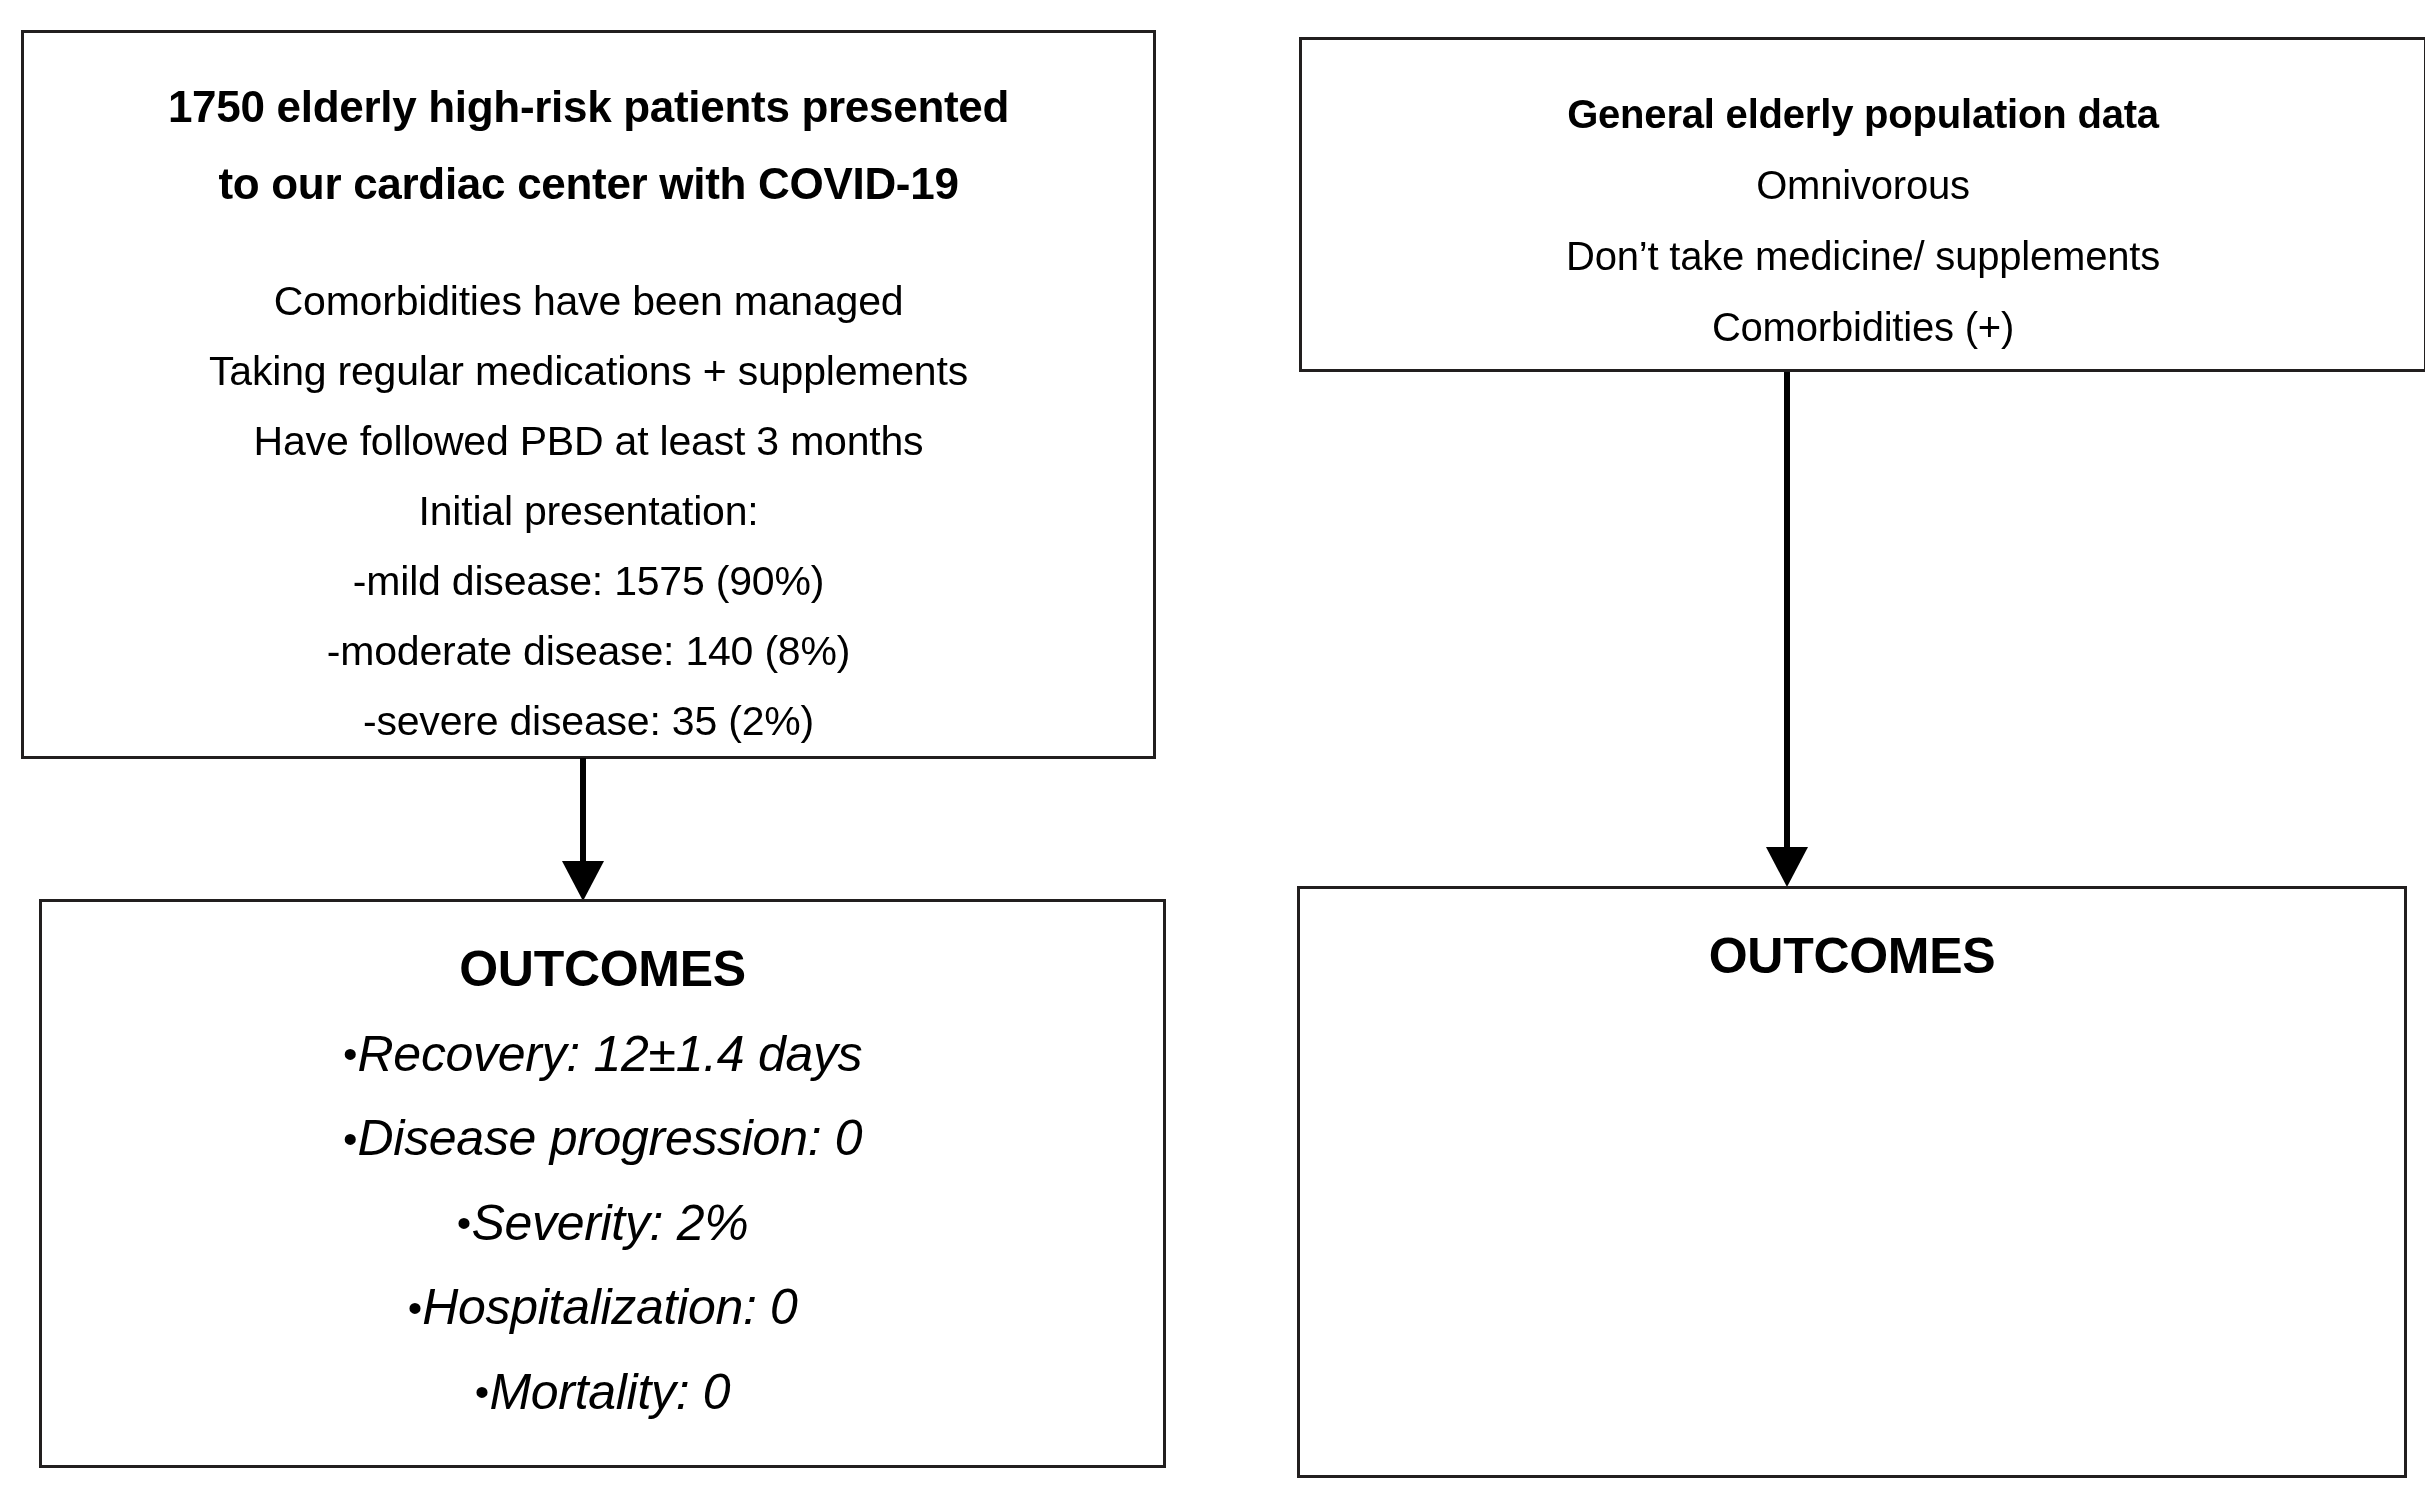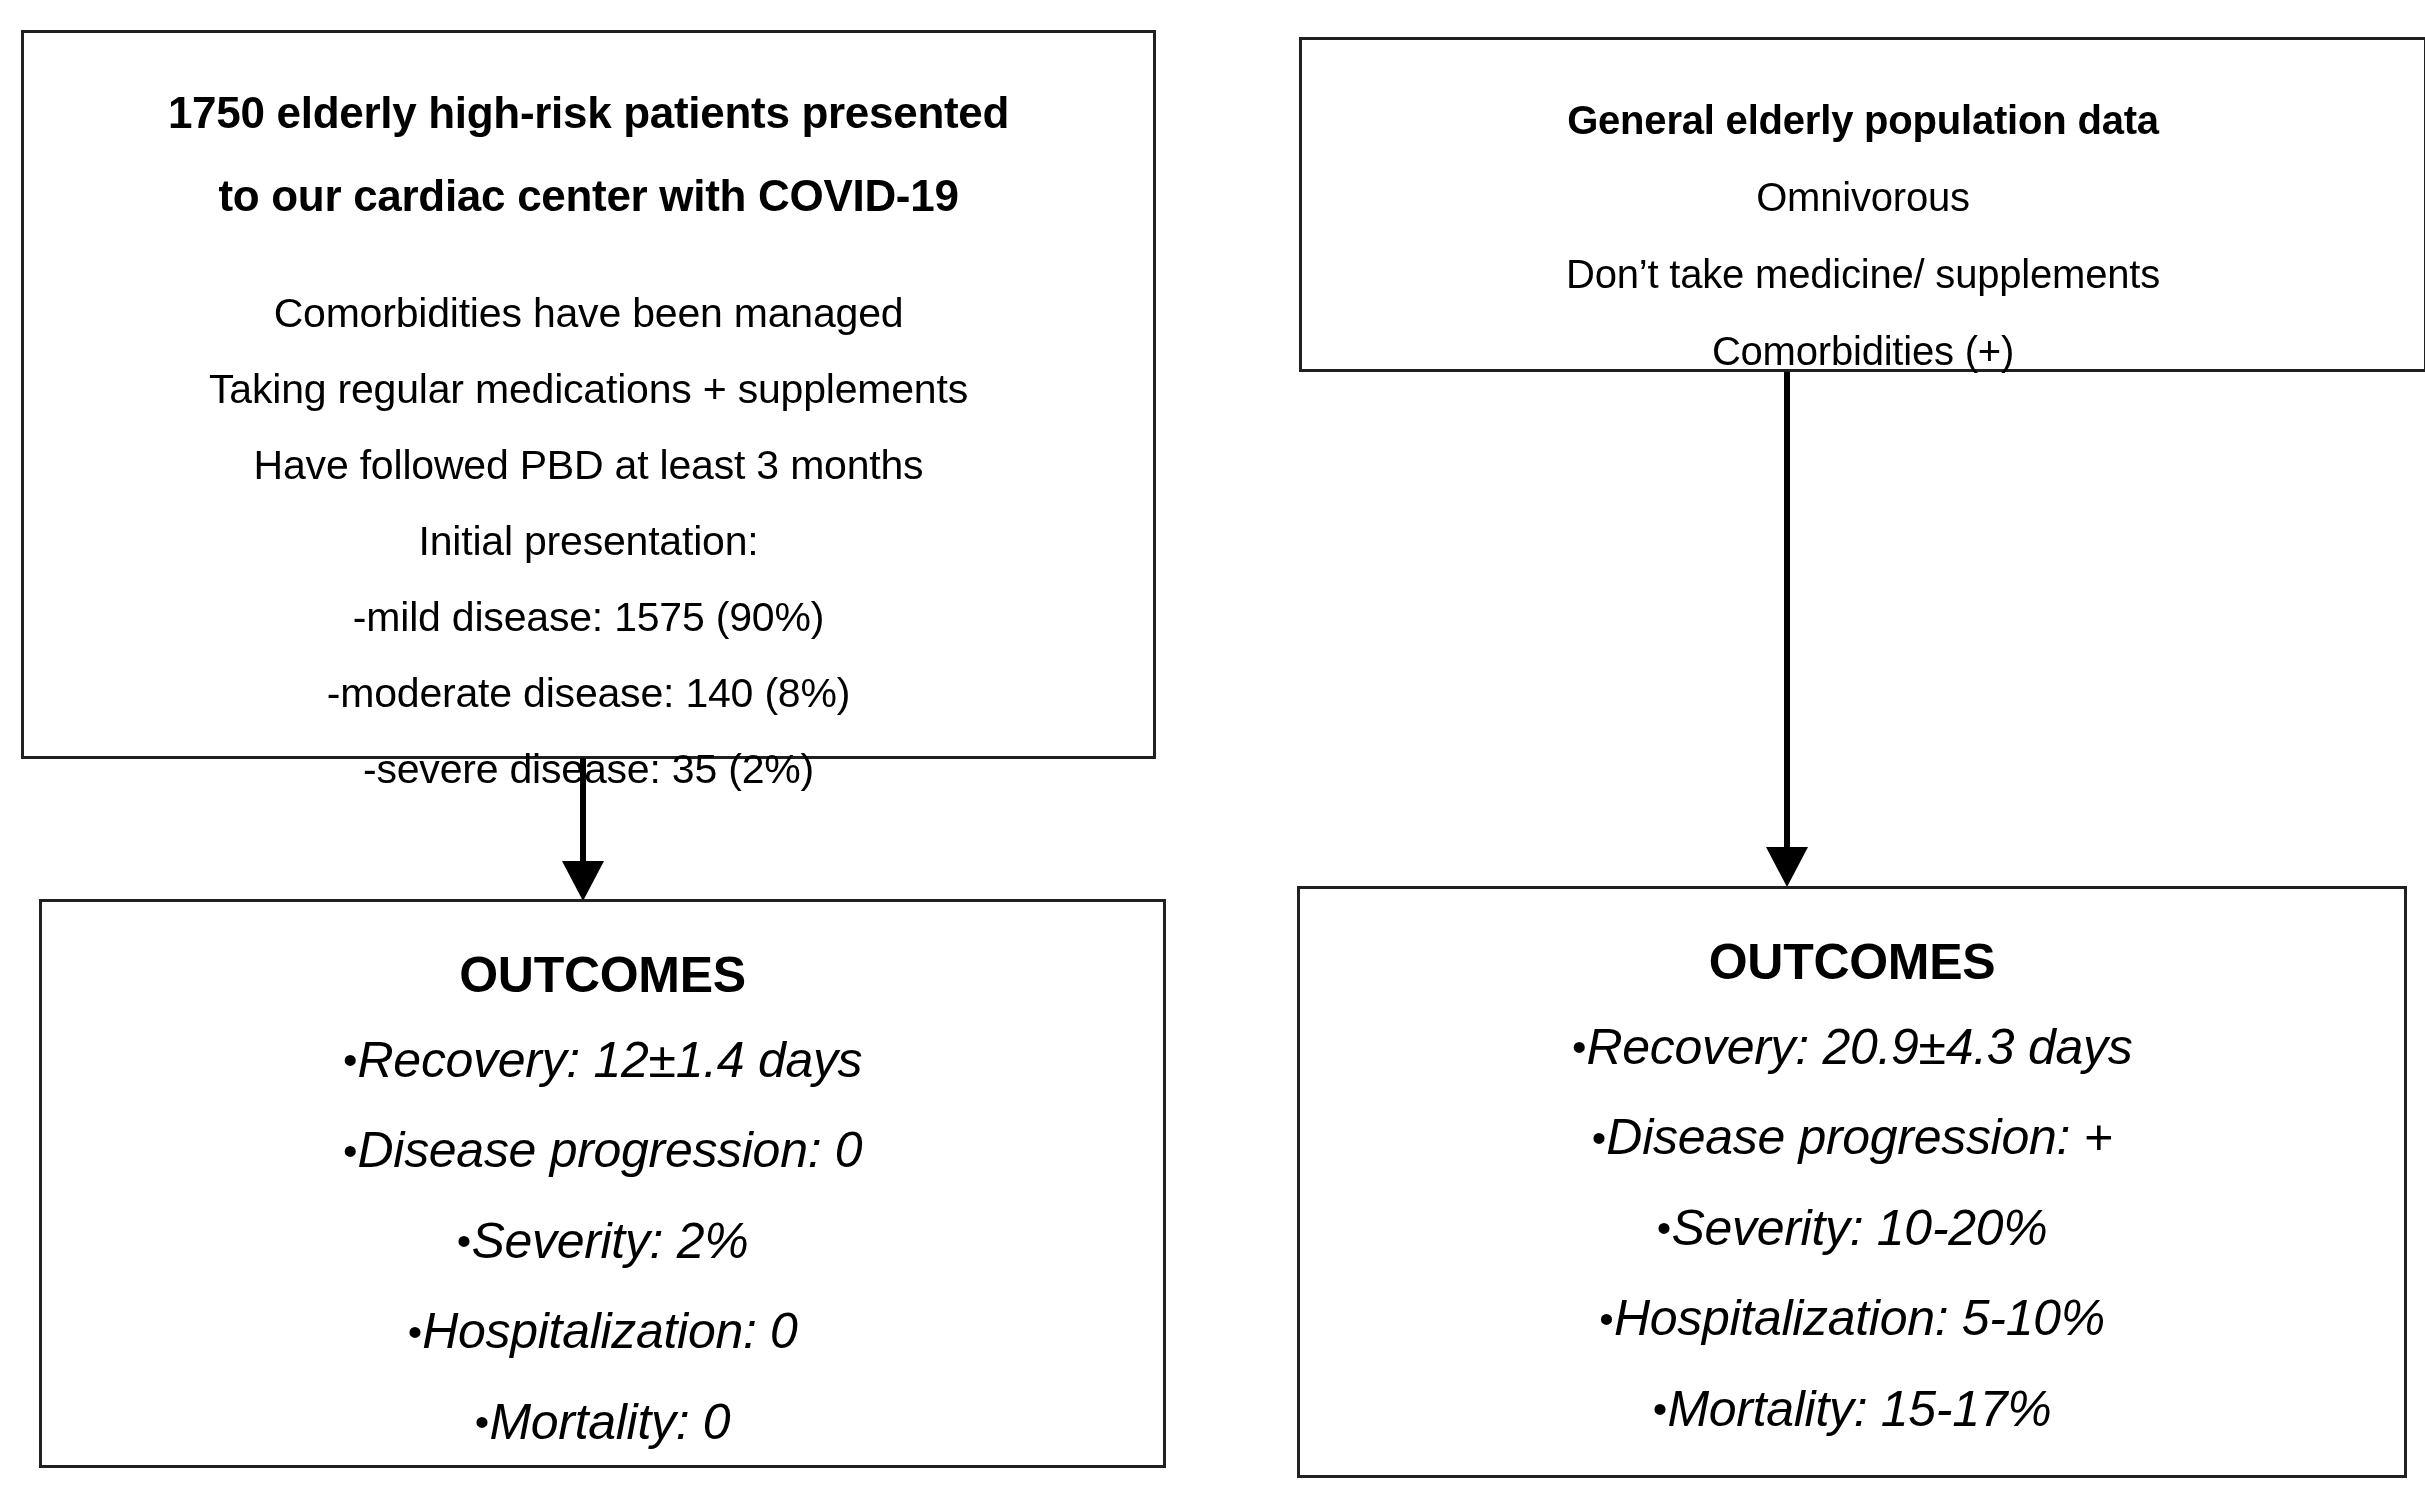--- a/index.html
+++ b/index.html
@@ -18,21 +18,21 @@
     overflow: hidden;
   }
   .box {
     position: absolute;
     box-sizing: border-box;
     border: 3.5px solid #221f1f;
     background: #ffffff;
     text-align: center;
   }
   .line {
-    margin: 12px;
+    margin: 6px;
     padding: 0;
     white-space: nowrap;
   }
 
   
   #box-cohort {
     left: 21px;  top: 30px;
     width: 1135px; height: 729px;
     padding-top: 32px;
   }
@@ -176,23 +176,16 @@
       <div class="line">Recovery: 12±1.4 days</div>
       <div class="line">Disease progression: 0</div>
       <div class="line">Severity: 2%</div>
       <div class="line">Hospitalization: 0</div>
       <div class="line">Mortality: 0</div>
     </div>
   </div>
 
   <div class="box outcomes-box" id="box-outcomes-right">
     <div class="title line">OUTCOMES</div>
-    <div class="bullets">
-      <div class="line">Recovery: 20.9±4.3 days</div>
-      <div class="line">Disease progression: +</div>
-      <div class="line">Severity: 10-20%</div>
-      <div class="line">Hospitalization: 5-10%</div>
-      <div class="line">Mortality: 15-17%</div>
-    </div>
   </div>
 
 </div>
 
 
 </body></html>

